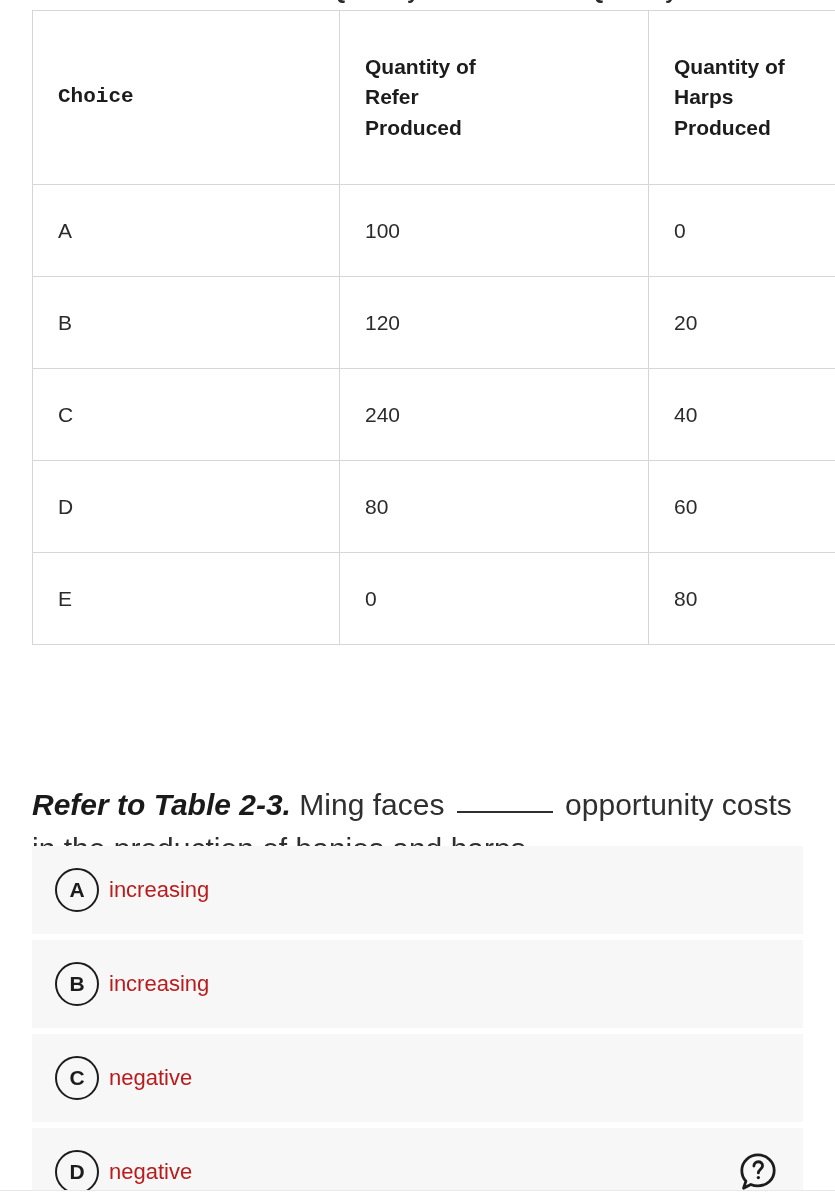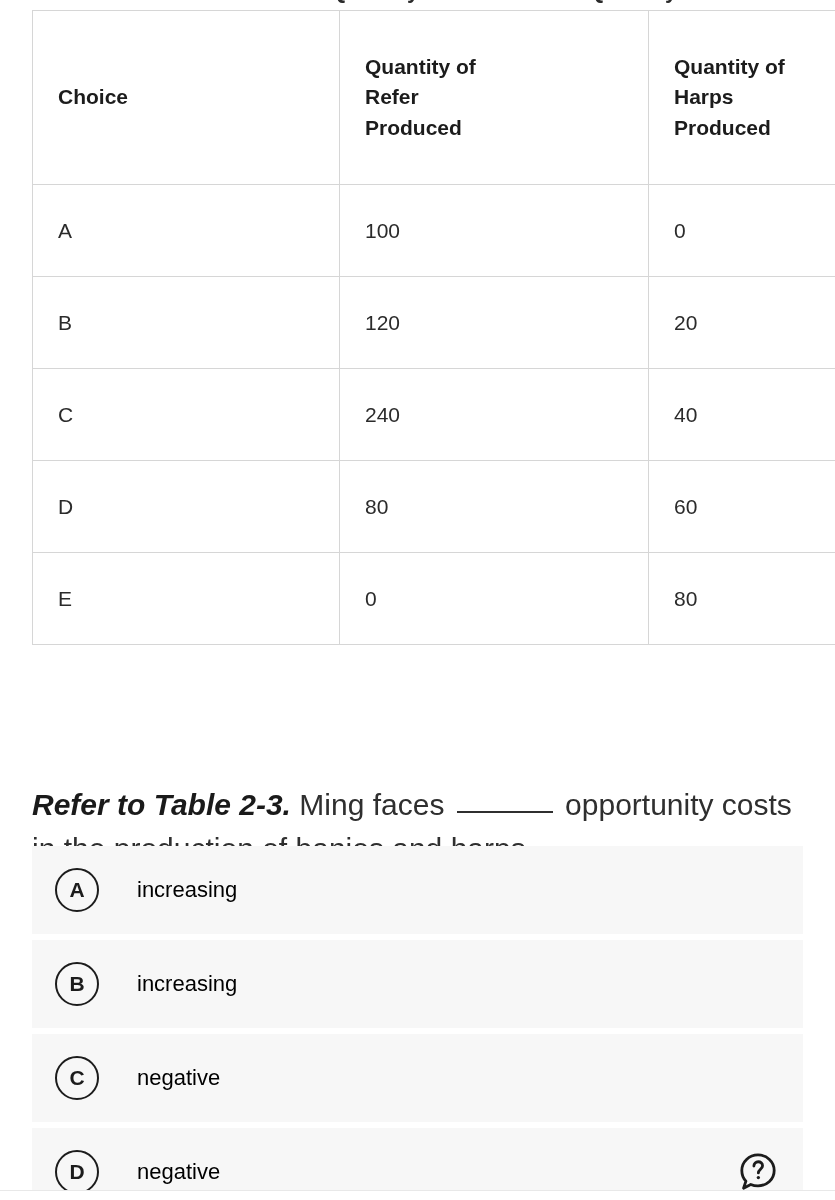--- a/index.html
+++ b/index.html
@@ -43,21 +43,21 @@
   table.qtable thead th {
     height: 173px;
     font-weight: bold;
     font-size: 21px;
     line-height: 1.45;
     color: #1c1c1c;
   }
   table.qtable tbody td {
     height: 91px;
   }
-  .col-choice { width: 256px; }
+  .col-choice { width: 256px; font-family: Liberation Mono, monospace; }
   .col-b      { width: 258px; }
   .col-h      { width: 257px; }
 
   .hdr-lines span { display: block; }
 
   
   .question {
     position: absolute;
     left: 32px;
     top: 783px;
@@ -104,23 +104,23 @@
     border-radius: 50%;
     display: flex;
     align-items: center;
     justify-content: center;
     font-size: 21px;
     font-weight: bold;
     color: #1c1c1c;
     box-sizing: border-box;
   }
   .option-label {
-    margin-left: 38px;
+    margin-left: 10px;
     font-size: 22px;
-    color: #000000;
+    color: #b91c1c;
   }
 
   
   .help-icon {
     position: absolute;
     right: 24px;
     top: 50%;
     transform: translateY(-50%);
     width: 42px;
     height: 42px;

